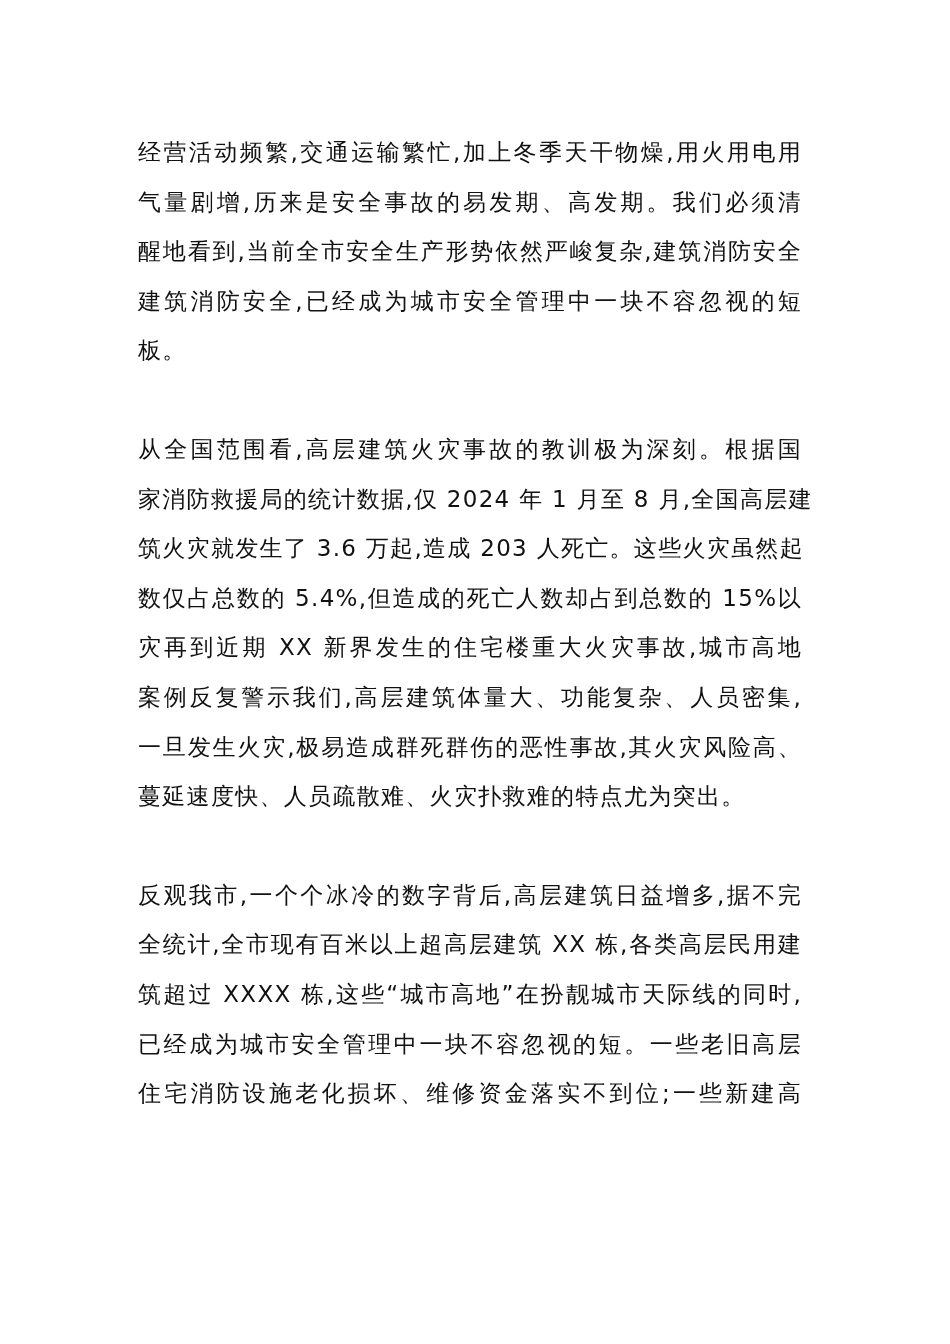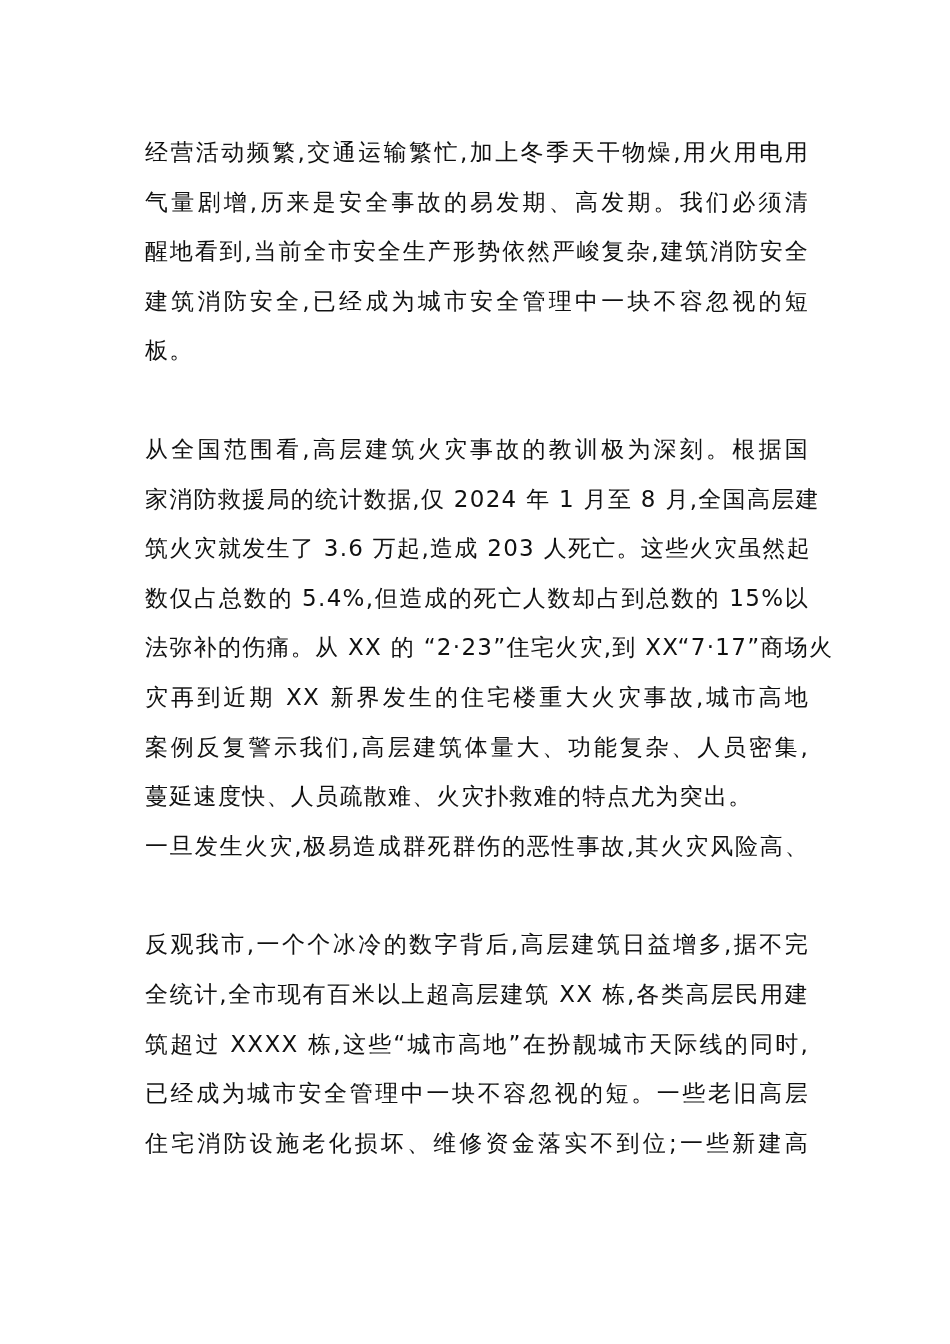--- a/index.html
+++ b/index.html
@@ -8,21 +8,21 @@
       background: #ffffff;
     }
     body {
       width: 950px;
       height: 1344px;
       position: relative;
       overflow: hidden;
     }
     .page {
       position: absolute;
-      left: 145px;
+      left: 138px;
       top: 132px;
       width: 664px;
       color: #111111;
       font-family: "DejaVu Sans", "Liberation Sans", sans-serif;
     }
     .paragraph {
       margin: 0 0 49px 0;
     }
     .line {
       display: block;
@@ -49,25 +49,24 @@
     <span class="line">醒地看到,当前全市安全生产形势依然严峻复杂,建筑消防安全</span>
     <span class="line">建筑消防安全,已经成为城市安全管理中一块不容忽视的短</span>
     <span class="line last">板。</span>
   </div>
 
   <div class="paragraph">
     <span class="line">从全国范围看,高层建筑火灾事故的教训极为深刻。根据国</span>
     <span class="line">家消防救援局的统计数据,仅 2024 年 1 月至 8 月,全国高层建</span>
     <span class="line">筑火灾就发生了 3.6 万起,造成 203 人死亡。这些火灾虽然起</span>
     <span class="line">数仅占总数的 5.4%,但造成的死亡人数却占到总数的 15%以</span>
-    <span class="line">法弥补的伤痛。从 XX 的 “2·23”住宅火灾,到 XX“7·17”商场火</span>
     <span class="line">灾再到近期 XX 新界发生的住宅楼重大火灾事故,城市高地</span>
     <span class="line">案例反复警示我们,高层建筑体量大、功能复杂、人员密集,</span>
+    <span class="line">一旦发生火灾,极易造成群死群伤的恶性事故,其火灾风险高、</span>
     <span class="line last">蔓延速度快、人员疏散难、火灾扑救难的特点尤为突出。</span>
-    <span class="line">一旦发生火灾,极易造成群死群伤的恶性事故,其火灾风险高、</span>
   </div>
 
   <div class="paragraph">
     <span class="line">反观我市,一个个冰冷的数字背后,高层建筑日益增多,据不完</span>
     <span class="line">全统计,全市现有百米以上超高层建筑 XX 栋,各类高层民用建</span>
     <span class="line">筑超过 XXXX 栋,这些“城市高地”在扮靓城市天际线的同时,</span>
     <span class="line">已经成为城市安全管理中一块不容忽视的短。一些老旧高层</span>
     <span class="line">住宅消防设施老化损坏、维修资金落实不到位;一些新建高</span>
   </div>
 

